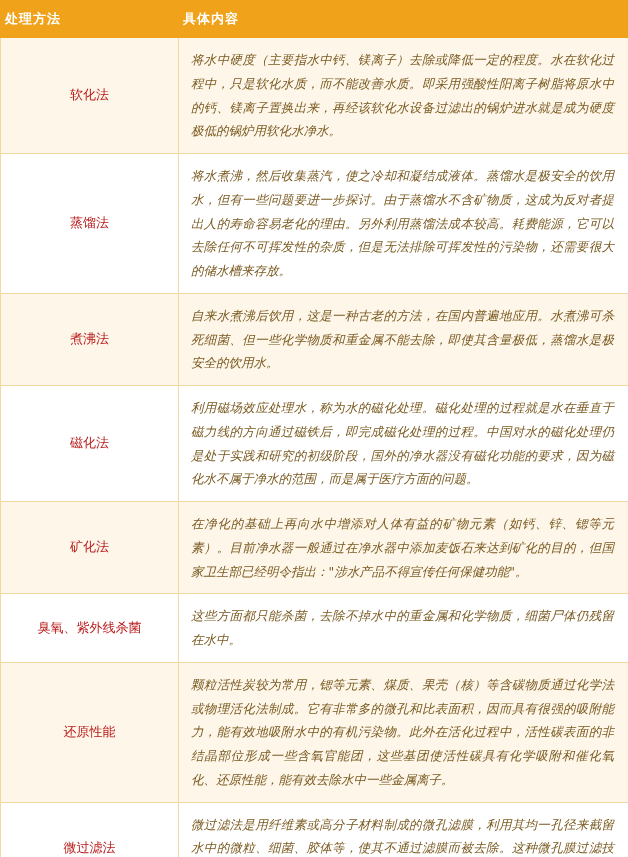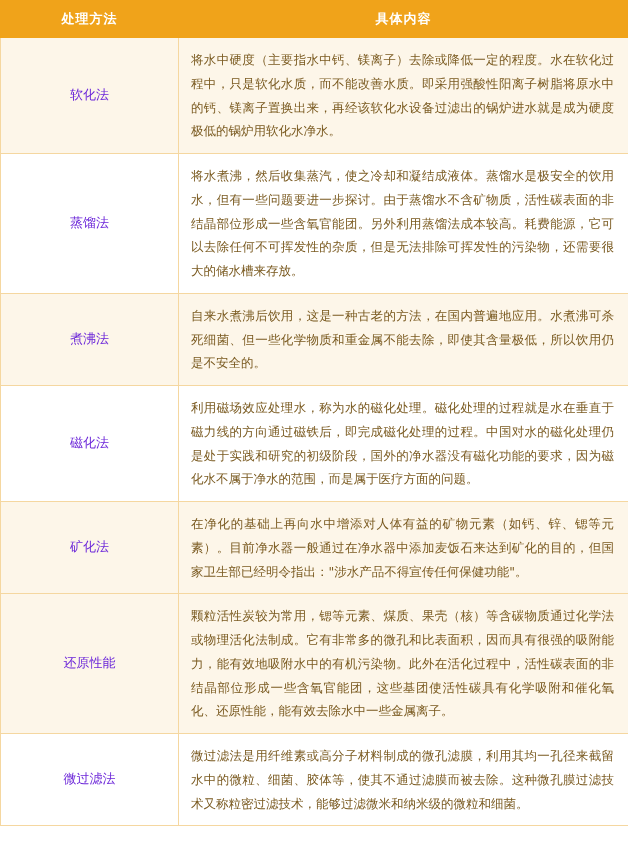--- a/index.html
+++ b/index.html
@@ -17,53 +17,54 @@
     table-layout: fixed;
   }
   table.water-table col.col-method { width: 178px; }
   table.water-table col.col-detail { width: 450px; }
 
   thead th {
     background: #f0a31a;
     color: #ffffff;
     font-size: 13px;
     font-weight: bold;
-    text-align: center;
+    text-align: left;
     padding: 9px 4px;
     border: 1px solid #f0a31a;
     letter-spacing: 1px;
   }
   thead th.th-detail {
     border-left: 1px solid #000000;
   }
 
   tbody td {
     border: 1px solid #f5d7a0;
     vertical-align: middle;
     font-size: 12.5px;
     line-height: 1.9;
     color: #6b4a13;
   }
   tbody td.method {
     text-align: center;
     padding: 19px 6px;
-    color: #6d28d9;
+    color: #b91c1c;
     font-size: 13px;
   }
   tbody td.detail {
     padding: 10px 14px 10px 12px;
     text-align: justify;
     text-justify: inter-ideograph;
     color: #7a5a20;
   }
   tbody tr.odd td { background: #fdf6e9; }
   tbody tr.even td { background: #ffffff; }
 
   .detail p {
     margin: 0;
+    font-style: italic;
   }
 </style>
 </head>
 <body>
 
 <table class="water-table">
   <colgroup>
     <col class="col-method">
     <col class="col-detail">
   </colgroup>
@@ -76,39 +77,45 @@
   <tbody>
     <tr class="odd">
       <td class="method">软化法</td>
       <td class="detail">
         <p>将水中硬度（主要指水中钙、镁离子）去除或降低一定的程度。水在软化过程中，只是软化水质，而不能改善水质。即采用强酸性阳离子树脂将原水中的钙、镁离子置换出来，再经该软化水设备过滤出的锅炉进水就是成为硬度极低的锅炉用软化水净水。</p>
       </td>
     </tr>
     <tr class="even">
       <td class="method">蒸馏法</td>
       <td class="detail">
-        <p>将水煮沸，然后收集蒸汽，使之冷却和凝结成液体。蒸馏水是极安全的饮用水，但有一些问题要进一步探讨。由于蒸馏水不含矿物质，活性碳表面的非结晶部位形成一些含氧官能团。另外利用蒸馏法成本较高。耗费能源，它可以去除任何不可挥发性的杂质，但是无法排除可挥发性的污染物，还需要很大的储水槽来存放。</p>
+        <p>将水煮沸，然后收集蒸汽，使之冷却和凝结成液体。蒸馏水是极安全的饮用水，但有一些问题要进一步探讨。由于蒸馏水不含矿物质，这成为反对者提出人的寿命容易老化的理由。另外利用蒸馏法成本较高。耗费能源，它可以去除任何不可挥发性的杂质，但是无法排除可挥发性的污染物，还需要很大的储水槽来存放。</p>
       </td>
     </tr>
     <tr class="odd">
       <td class="method">煮沸法</td>
       <td class="detail">
-        <p>自来水煮沸后饮用，这是一种古老的方法，在国内普遍地应用。水煮沸可杀死细菌、但一些化学物质和重金属不能去除，即使其含量极低，所以饮用仍是不安全的。</p>
+        <p>自来水煮沸后饮用，这是一种古老的方法，在国内普遍地应用。水煮沸可杀死细菌、但一些化学物质和重金属不能去除，即使其含量极低，蒸馏水是极安全的饮用水。</p>
       </td>
     </tr>
     <tr class="even">
       <td class="method">磁化法</td>
       <td class="detail">
         <p>利用磁场效应处理水，称为水的磁化处理。磁化处理的过程就是水在垂直于磁力线的方向通过磁铁后，即完成磁化处理的过程。中国对水的磁化处理仍是处于实践和研究的初级阶段，国外的净水器没有磁化功能的要求，因为磁化水不属于净水的范围，而是属于医疗方面的问题。</p>
       </td>
     </tr>
     <tr class="odd">
       <td class="method">矿化法</td>
       <td class="detail">
         <p>在净化的基础上再向水中增添对人体有益的矿物元素（如钙、锌、锶等元素）。目前净水器一般通过在净水器中添加麦饭石来达到矿化的目的，但国家卫生部已经明令指出："涉水产品不得宣传任何保健功能"。</p>
+      </td>
+    </tr>
+    <tr class="even">
+      <td class="method">臭氧、紫外线杀菌</td>
+      <td class="detail">
+        <p>这些方面都只能杀菌，去除不掉水中的重金属和化学物质，细菌尸体仍残留在水中。</p>
       </td>
     </tr>
     <tr class="odd">
       <td class="method">还原性能</td>
       <td class="detail">
         <p>颗粒活性炭较为常用，锶等元素、煤质、果壳（核）等含碳物质通过化学法或物理活化法制成。它有非常多的微孔和比表面积，因而具有很强的吸附能力，能有效地吸附水中的有机污染物。此外在活化过程中，活性碳表面的非结晶部位形成一些含氧官能团，这些基团使活性碳具有化学吸附和催化氧化、还原性能，能有效去除水中一些金属离子。</p>
       </td>
     </tr>
     <tr class="even">
       <td class="method">微过滤法</td>

